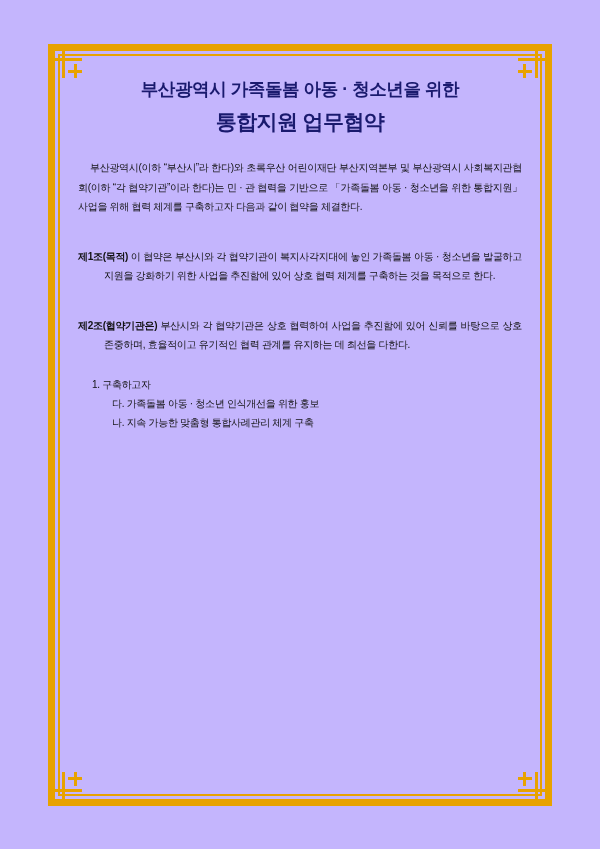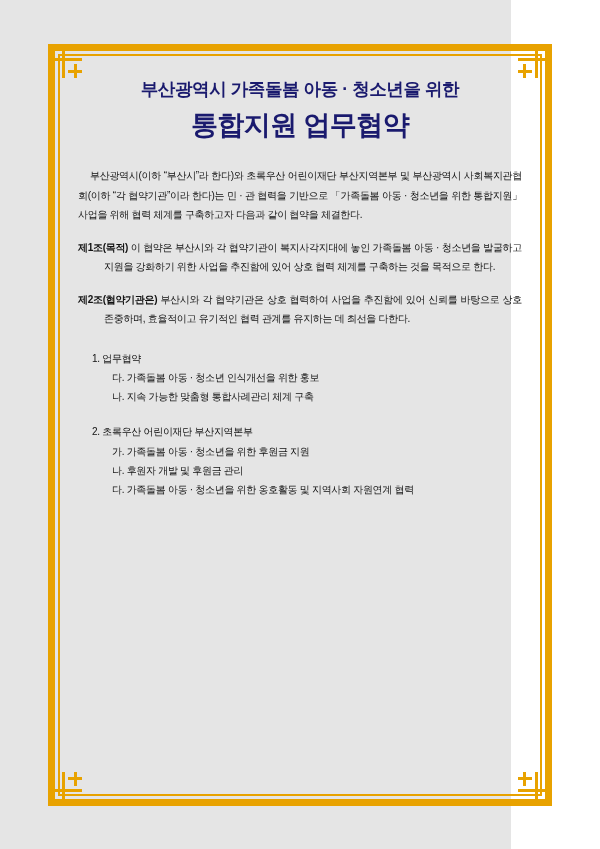--- a/index.html
+++ b/index.html
@@ -9,24 +9,24 @@
   body {
     width: 600px;
     height: 849px;
     background: #ffffff;
     font-family: "Liberation Sans", sans-serif;
     overflow: hidden;
   }
 
   .page {
     position: relative;
-    width: 511px;
+    width: 600px;
     height: 849px;
     box-sizing: border-box;
-    background: #e5e5e5;
+    background: #c4b5fd;
   }
 
   
   .frame-outer {
     position: absolute;
     left: 48px;
     top: 44px;
     width: 504px;
     height: 762px;
     box-sizing: border-box;
@@ -76,21 +76,21 @@
     margin-top: 4px;
   }
   .title-line1 {
     font-size: 17.5px;
     font-weight: bold;
     color: #1a1a6e;
     letter-spacing: -0.4px;
     line-height: 1.35;
   }
   .title-line2 {
-    font-size: 27px;
+    font-size: 21px;
     font-weight: bold;
     color: #1a1a6e;
     letter-spacing: -0.6px;
     line-height: 1.4;
     margin-top: 5px;
   }
 
   .body-text {
     margin-top: 22px;
     font-size: 10px;
@@ -98,21 +98,21 @@
     line-height: 1.95;
     text-align: justify;
     letter-spacing: -0.3px;
   }
 
   .preamble {
     text-indent: 12px;
   }
 
   .article {
-    margin-top: 13px;
+    margin-top: 30px;
     padding-left: 26px;
     text-indent: -26px;
     text-align: justify;
   }
   .article .label {
     font-weight: bold;
   }
 
   .list-block {
     margin-top: 20px;
@@ -180,31 +180,22 @@
       </div>
 
       <div class="article">
         <span class="label">제2조(협약기관은)</span><span> 부산시와 각 협약기관은 상호 협력하여 사업을 추진함에 있어 신뢰를 바탕으로 상호 존중하며, 효율적이고 유기적인 협력 관계를 유지하는 데 최선을 다한다.</span>
       </div>
 
 
       <div class="list-block">
         <div class="num-item">
           <span>1.</span>
-          <span>업무협약</span>
+          <span>구축하고자</span>
         </div>
         <div class="sub-item">다. 가족돌봄 아동 · 청소년 인식개선을 위한 홍보</div>
         <div class="sub-item">나. 지속 가능한 맞춤형 통합사례관리 체계 구축</div>
       </div>
 
-      <div class="list-block group-gap">
-        <div class="num-item">
-          <span>2.</span>
-          <span>초록우산 어린이재단 부산지역본부</span>
-        </div>
-        <div class="sub-item">가. 가족돌봄 아동 · 청소년을 위한 후원금 지원</div>
-        <div class="sub-item">나. 후원자 개발 및 후원금 관리</div>
-        <div class="sub-item">다. 가족돌봄 아동 · 청소년을 위한 옹호활동 및 지역사회 자원연계 협력</div>
-      </div>
 
     </div>
   </div>
 </div>
 
 </body></html>

